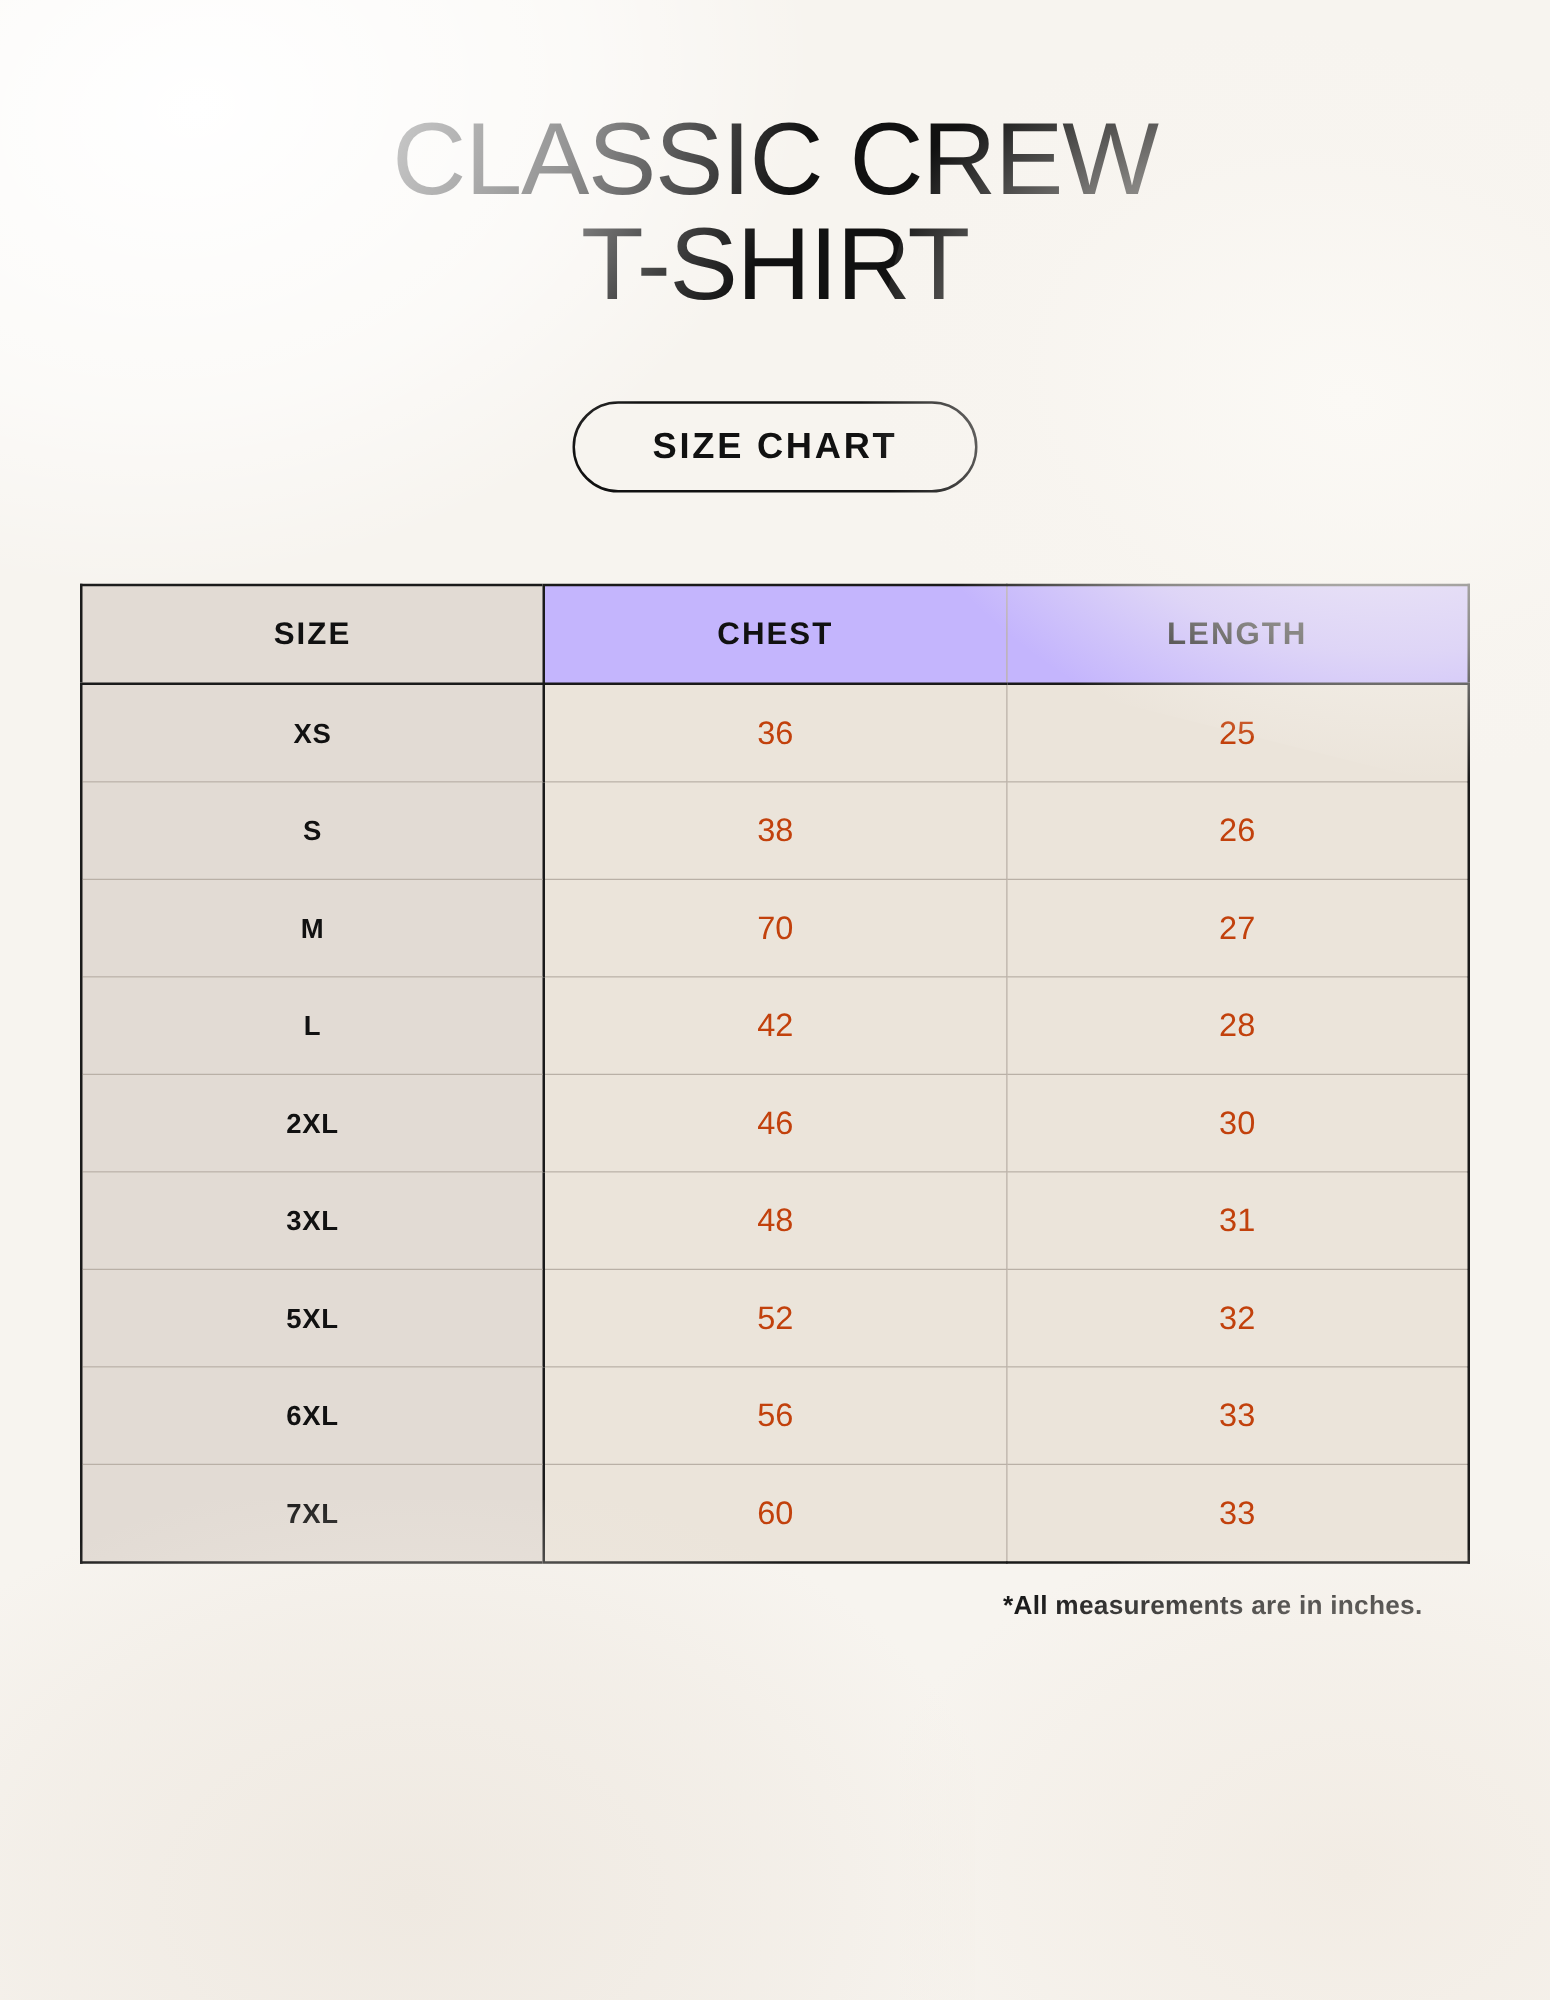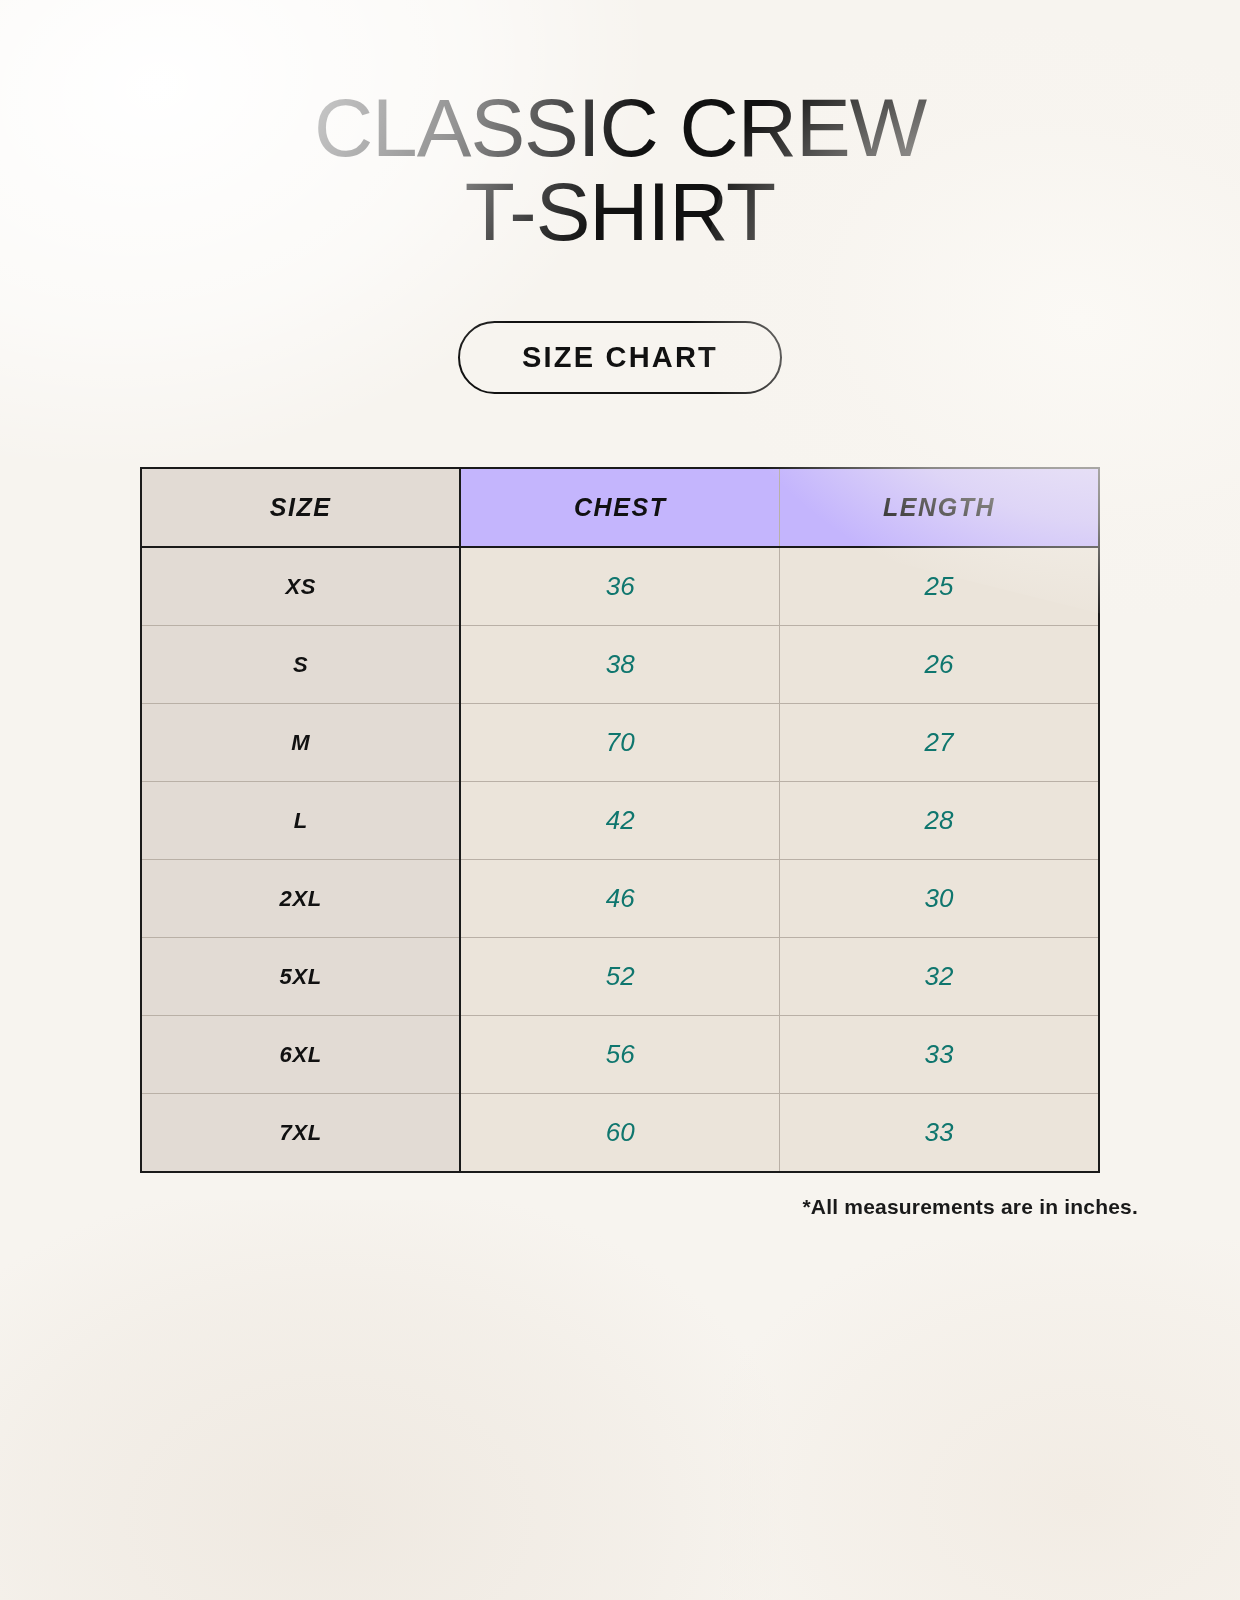--- a/index.html
+++ b/index.html
@@ -76,22 +76,21 @@
     font-size: 29px;
     letter-spacing: 2.2px;
     font-weight: 700;
     color: #111111;
     background: transparent;
     cursor: pointer;
   }
 
   .table-wrap {
     margin: 73px auto 0 auto;
-    width: 960px;
-    font-style: italic;
+    width: 1112px;
   }
   table.size-table {
     width: 100%;
     border-collapse: collapse;
     table-layout: fixed;
     border: 2px solid #1a1a1a;
   }
   table.size-table th,
   table.size-table td {
     border: 1px solid #b9b0a6;
@@ -115,21 +114,21 @@
   tbody td.cell-size {
     background: #e2dbd4;
     font-weight: 700;
     font-size: 22px;
     letter-spacing: 0.6px;
   }
   tbody td.cell-val {
     background: #ebe4da;
     font-weight: 400;
     font-size: 26px;
-    color: #0f766e;
+    color: #c2410c;
   }
   
   thead th.col-size, tbody td.cell-size {
     border-right: 2px solid #1a1a1a;
   }
 
   .footnote {
     width: 1036px;
     margin: 22px auto 0 auto;
     text-align: right;
@@ -186,20 +185,25 @@
           <td class="cell-size">L</td>
           <td class="cell-val">42</td>
           <td class="cell-val">28</td>
         </tr>
         <tr>
           <td class="cell-size">2XL</td>
           <td class="cell-val">46</td>
           <td class="cell-val">30</td>
         </tr>
         <tr>
+          <td class="cell-size">3XL</td>
+          <td class="cell-val">48</td>
+          <td class="cell-val">31</td>
+        </tr>
+        <tr>
           <td class="cell-size">5XL</td>
           <td class="cell-val">52</td>
           <td class="cell-val">32</td>
         </tr>
         <tr>
           <td class="cell-size">6XL</td>
           <td class="cell-val">56</td>
           <td class="cell-val">33</td>
         </tr>
         <tr>

